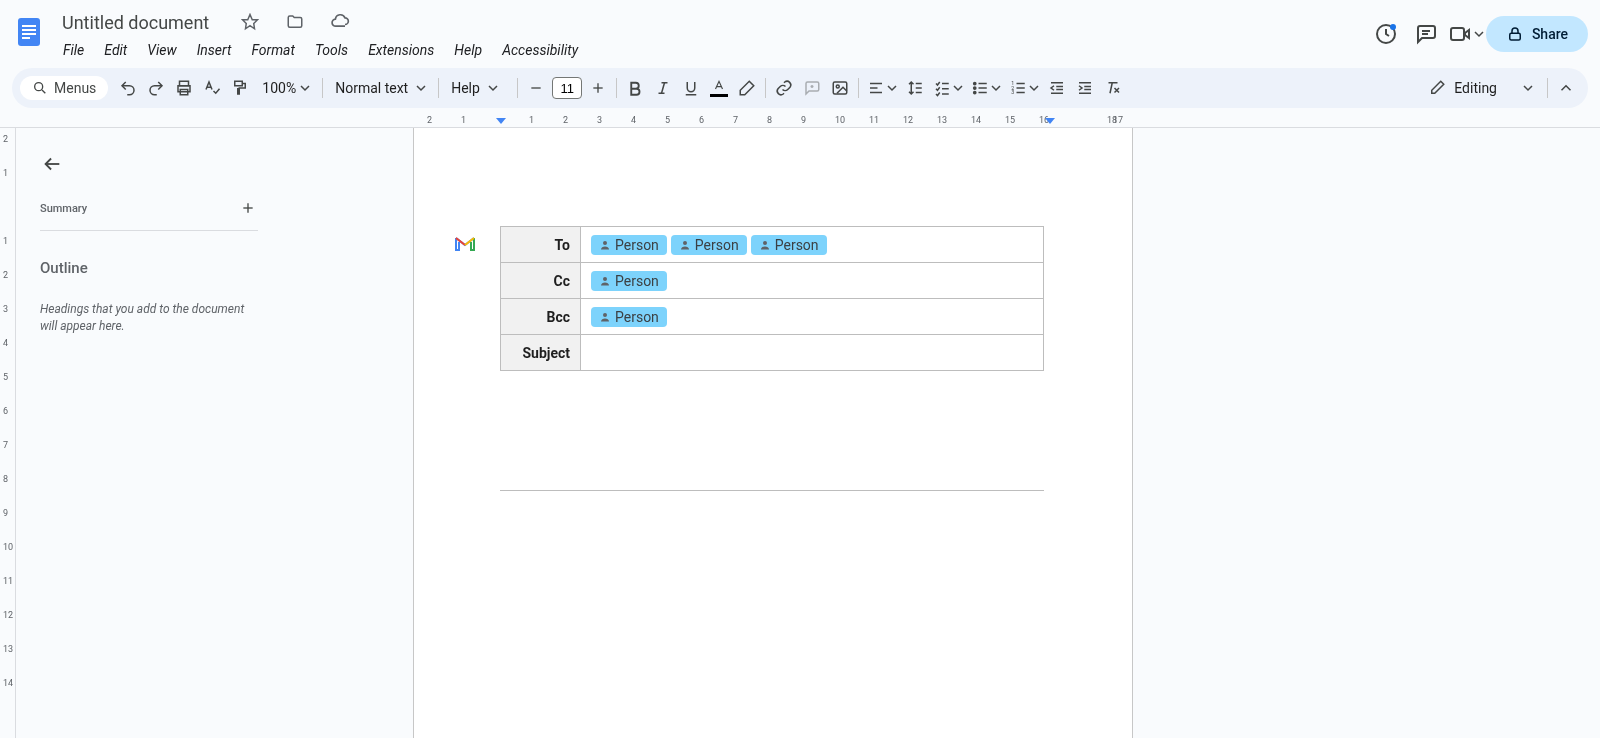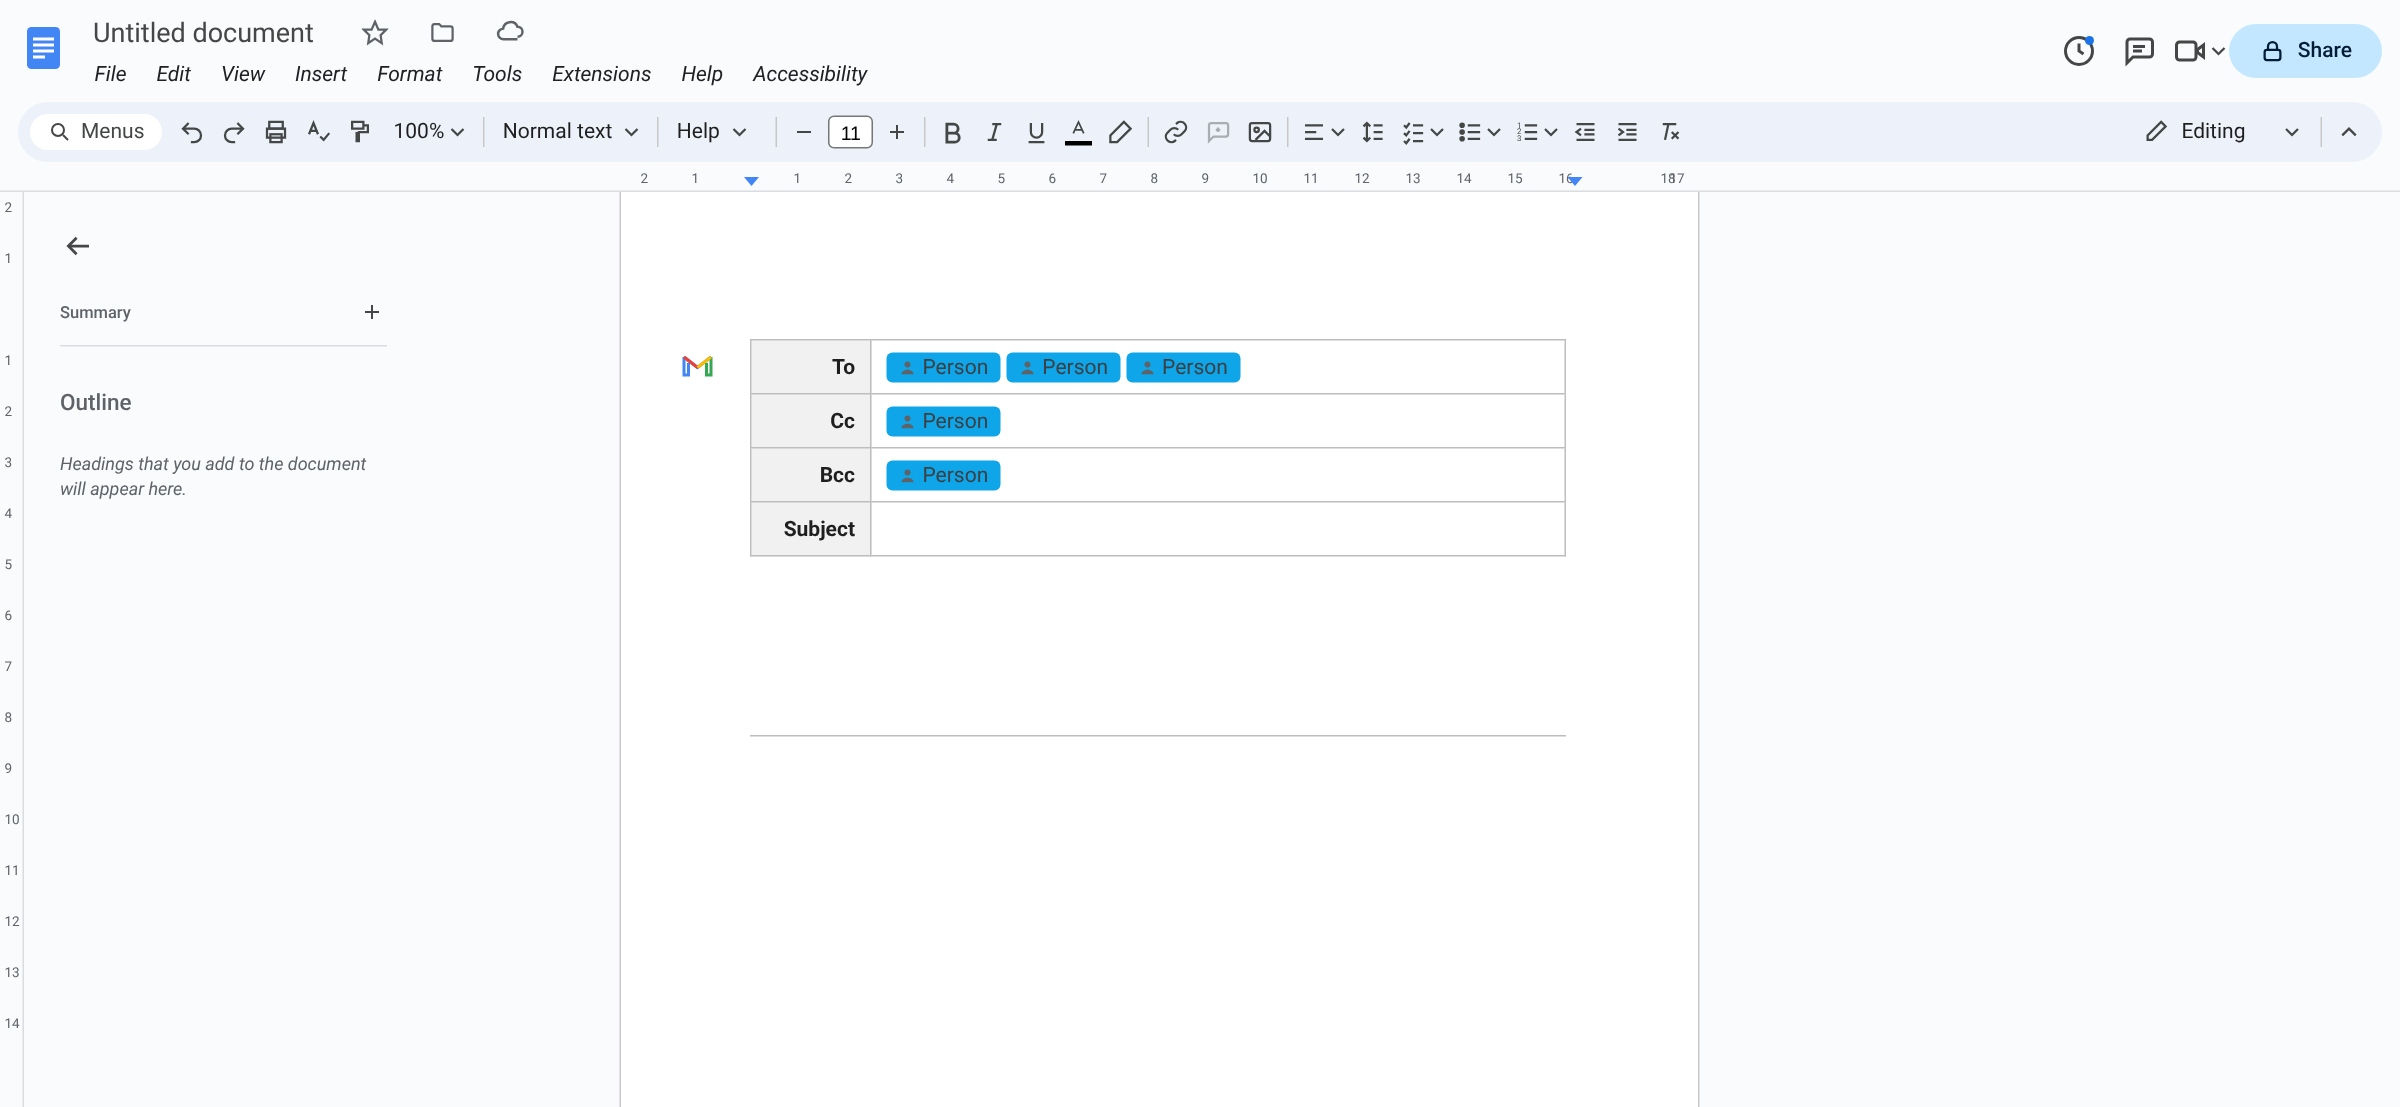--- a/index.html
+++ b/index.html
@@ -55,21 +55,21 @@
 .add-summary { width: 20px; height: 20px; cursor: pointer; color: #444746; display:flex; align-items:center; justify-content:center; }
 .outline-label { font-size: 15px; color: #5f6368; margin-top: 28px; font-weight: 500; }
 .outline-hint { font-size: 12px; color: #5f6368; font-style: italic; margin-top: 24px; line-height: 1.4; width: 218px; }
 
 .page-area { flex: 1; position: relative; }
 .page { position: absolute; left: 0; top: 0; width: 720px; background: #fff; border: 1px solid #c7c7c7; border-top: none; min-height: 900px; }
 .gmail-icon { position: absolute; left: 39px; top: 104px; width: 24px; height: 24px; }
 .email-table { position: absolute; left: 86px; top: 98px; width: 544px; border-collapse: collapse; }
 .email-table td { border: 1px solid #bdbdbd; padding: 6px 10px; font-size: 14px; height: 36px; vertical-align: middle; }
 .email-table .label-cell { width: 80px; text-align: right; font-weight: 700; background: #f1f1f1; }
-.person-chip { display: inline-flex; align-items: center; gap: 4px; background: #0ea5e9; border-radius: 4px; padding: 2px 8px; font-size: 14px; color: #3c4043; margin-right: 4px; }
+.person-chip { display: inline-flex; align-items: center; gap: 4px; background: #7dd3fc; border-radius: 4px; padding: 2px 8px; font-size: 14px; color: #3c4043; margin-right: 4px; }
 .person-chip svg { width: 12px; height: 12px; }
 .footer-line { position: absolute; left: 86px; top: 362px; width: 544px; border-top: 1px solid #bdbdbd; }
 
 svg { display: block; }
 .dd-arrow { width:10px; height:10px; }
 </style>
 </head>
 <body>
 
 <div class="header">

